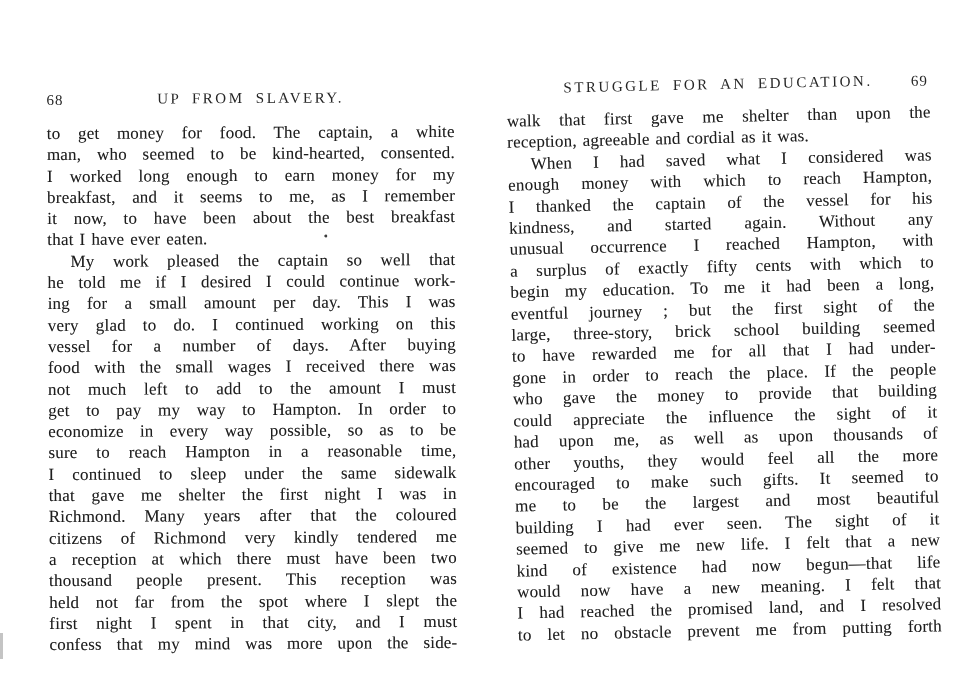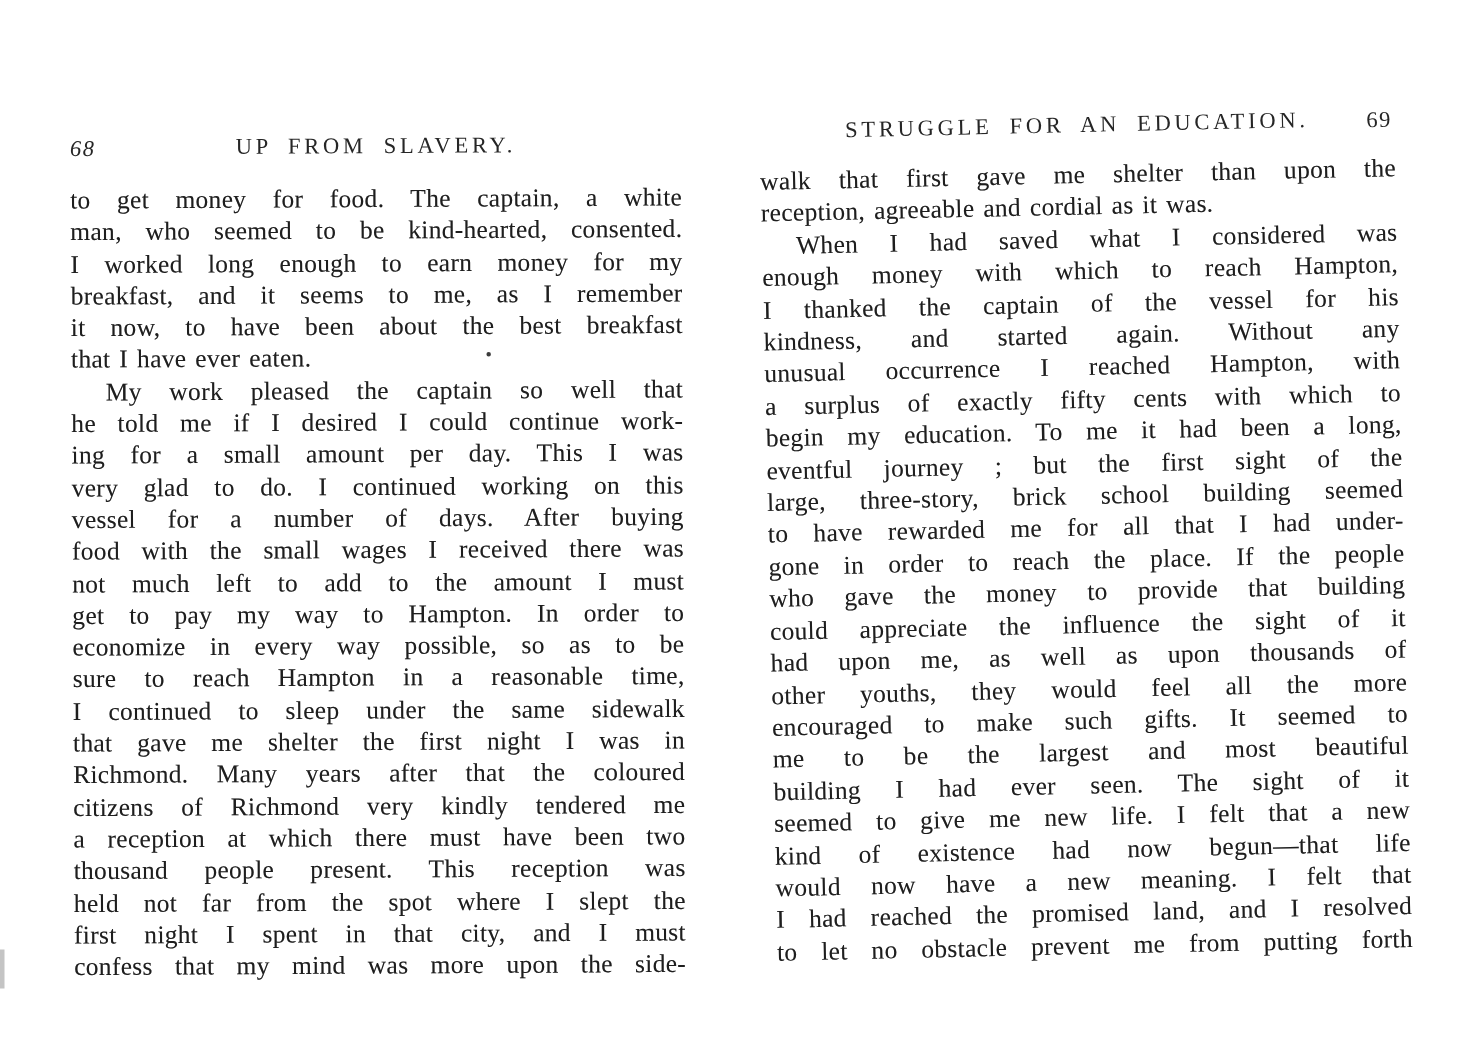--- a/index.html
+++ b/index.html
@@ -43,21 +43,21 @@
   }
   .running-head .head-title {
     display: block;
     text-align: center;
   }
   .running-head .page-num {
     position: absolute;
     top: 1px;
     letter-spacing: 1px;
   }
-  .page-left .page-num  { left: 0; font-style: italic; }
+  .page-left .page-num  { left: 0; }
   .page-right .page-num { right: 2px; }
   .page-body {
     margin-top: 14px;
   }
   .page-right .page-body {
     margin-top: 12px;
   }
   .line {
     font-size: 17px;
     line-height: 21.3px;

